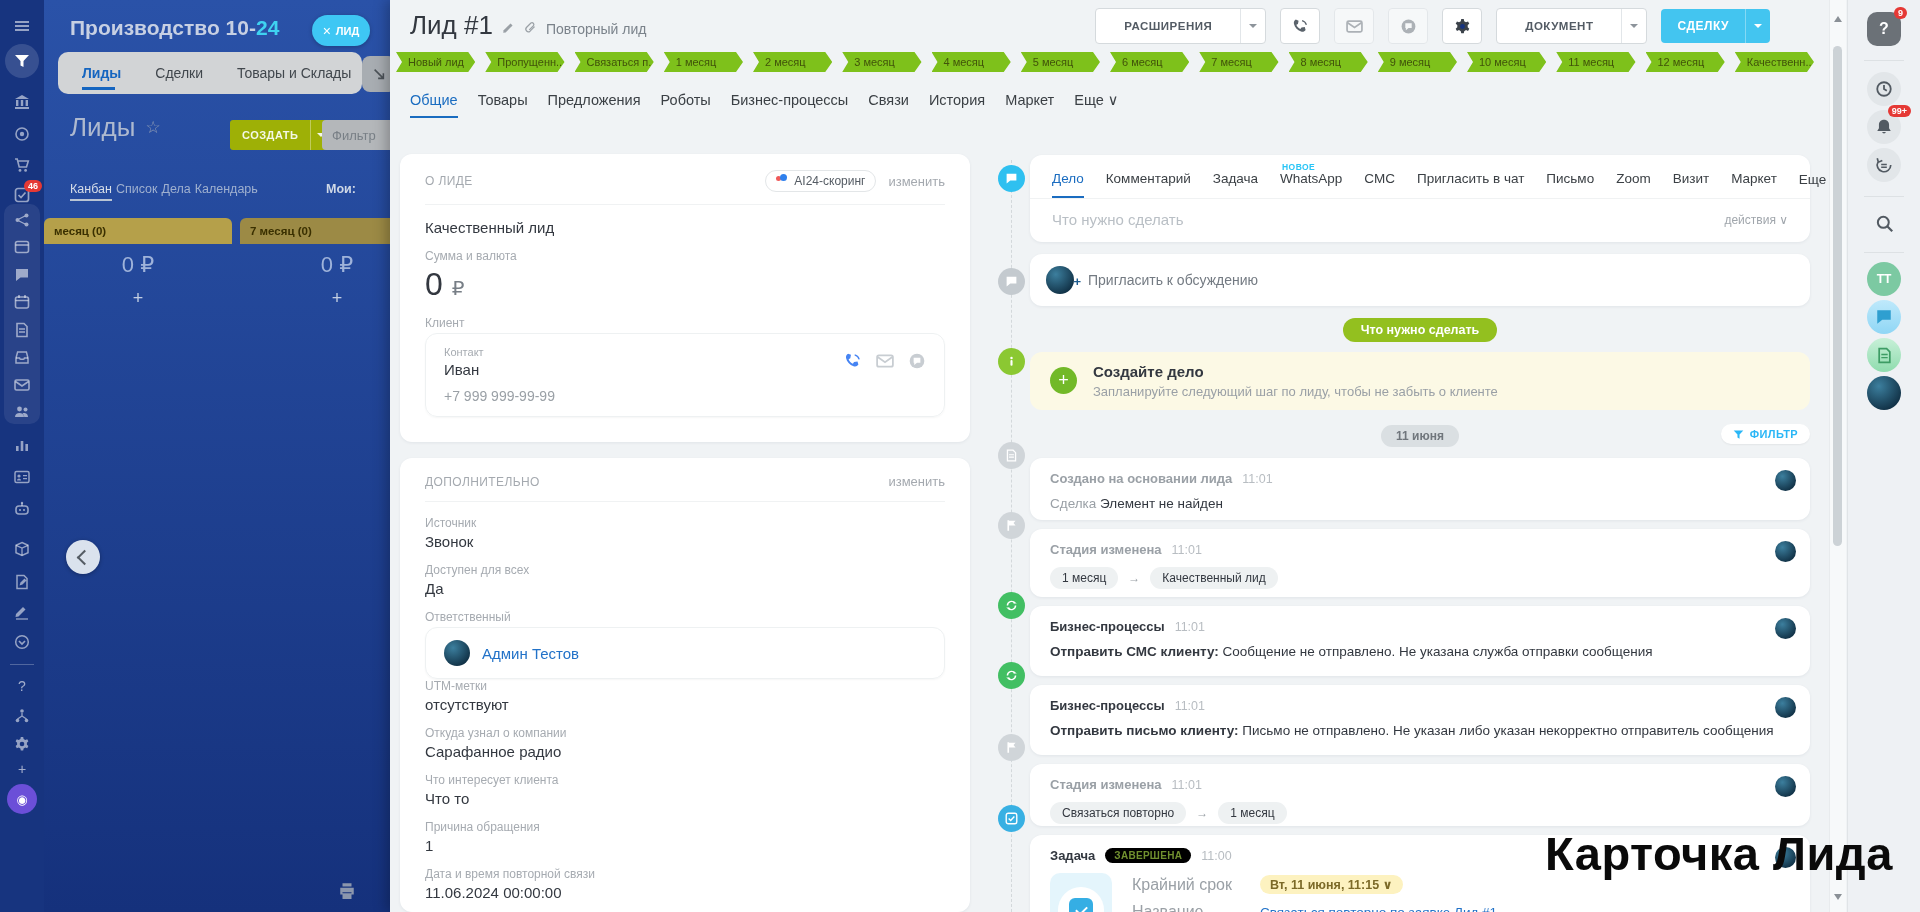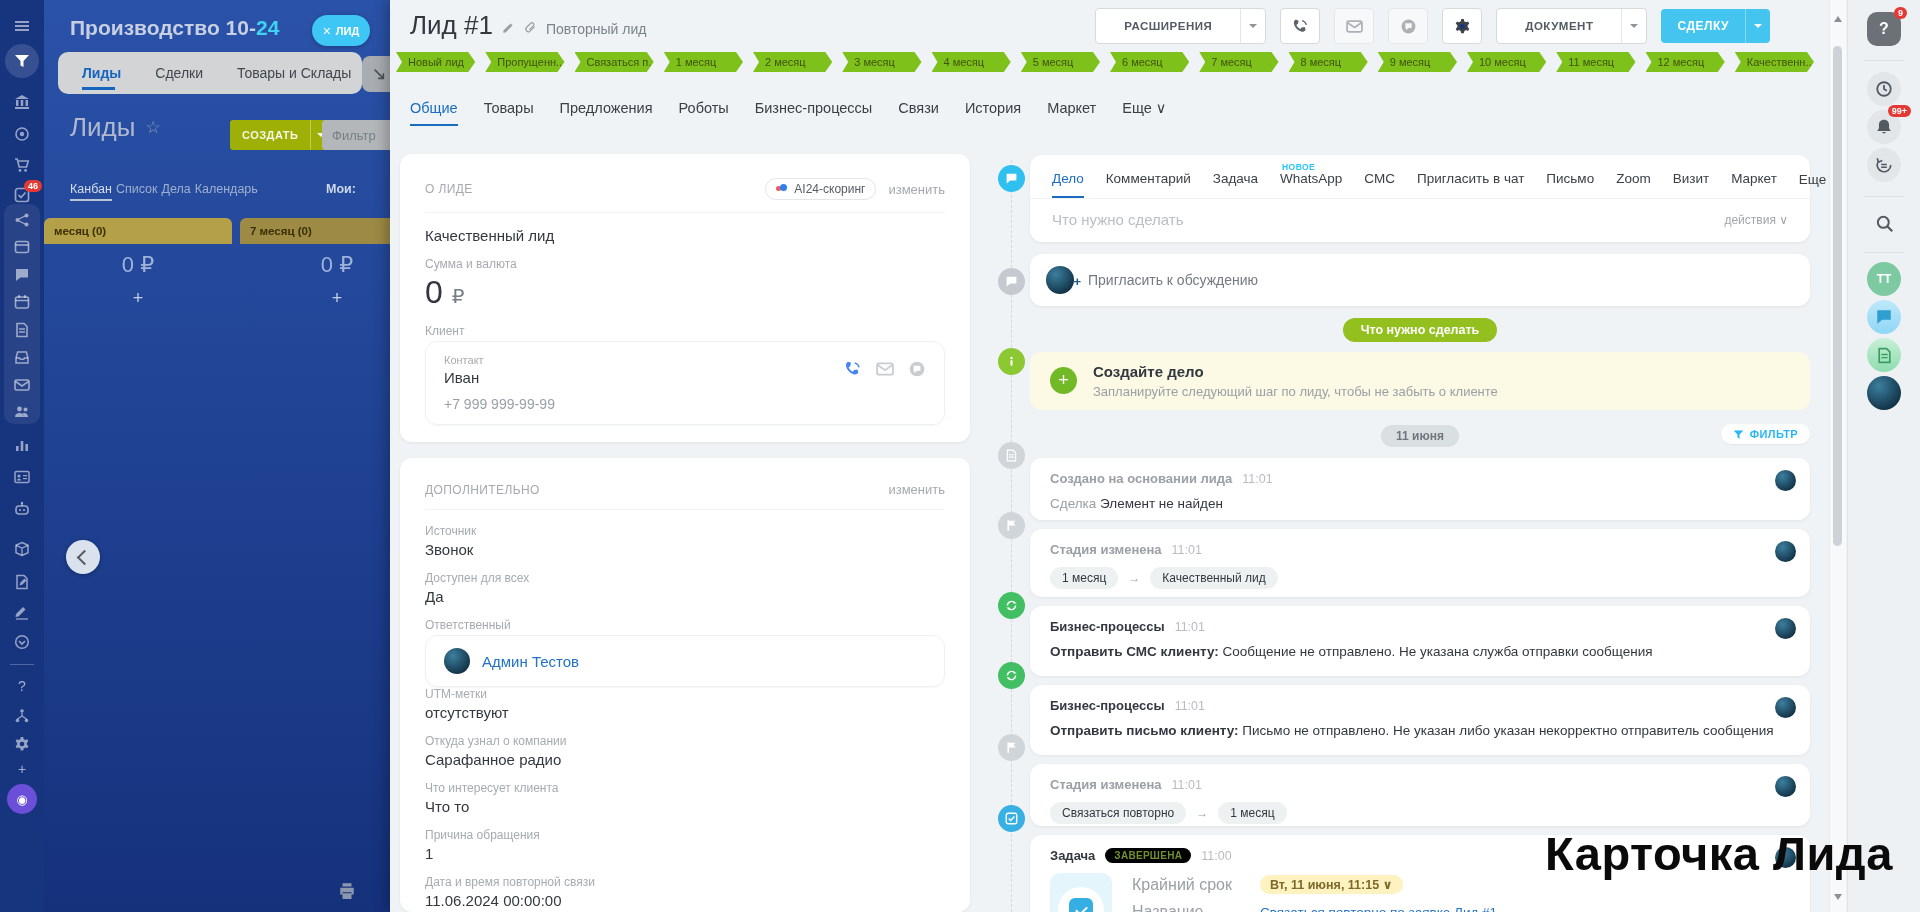--- a/index.html
+++ b/index.html
@@ -56,31 +56,31 @@
   .btn-w{height:34px;background:#fff;border:1px solid #d5dadd;border-radius:4px;display:flex;align-items:center;color:#535b64;font-size:11.5px;font-weight:bold;letter-spacing:.5px}
   .btn-w .main{padding:0 28px}
   .btn-w .dd{width:24px;height:100%;border-left:1px solid #e2e6e9;display:flex;align-items:center;justify-content:center;color:#8d949b}
   .btn-ic{width:38px;height:34px;background:#fff;border:1px solid #d5dadd;border-radius:4px;display:flex;align-items:center;justify-content:center;color:#5b636c}
   .btn-ic.faded{opacity:.45}
   .btn-cyan{height:34px;background:#43c5f0;border-radius:4px;display:flex;align-items:center;color:#fff;font-size:12px;font-weight:bold;letter-spacing:.5px}
   .btn-cyan .main{padding:0 16px}
   .btn-cyan .dd{width:24px;height:100%;border-left:1px solid rgba(255,255,255,.35);display:flex;align-items:center;justify-content:center}
   .stagebar{position:absolute;left:6px;top:52px;right:34px;display:flex;gap:10px}
   .stage{flex:1;height:20px;background:#7ec11b;color:#41530a;font-size:11px;line-height:20px;padding:0 6px 0 12px;box-sizing:border-box;white-space:nowrap;overflow:hidden;clip-path:polygon(0 0,calc(100% - 7px) 0,100% 50%,calc(100% - 7px) 100%,0 100%,6px 50%)}
-  .s-tabs{position:absolute;left:20px;top:100px;display:flex;gap:26px;font-size:14.5px;color:#3b4045}
+  .s-tabs{position:absolute;left:20px;top:92px;display:flex;gap:20px;font-size:14.5px;color:#3b4045}
   .s-tab{position:relative;padding-bottom:10px;white-space:nowrap}
   .s-tab.active{color:#1a6cc0}
   .s-tab.active:after{content:"";position:absolute;left:0;right:0;bottom:0;height:2px;background:#1a6cc0}
 
   
-  .card{position:absolute;left:10px;width:570px;background:#fff;border-radius:12px;box-shadow:0 1px 3px rgba(50,70,90,.08);box-sizing:border-box;padding:24px 25px;overflow:hidden}
+  .card{position:absolute;left:10px;width:570px;background:#fff;border-radius:12px;box-shadow:0 1px 3px rgba(50,70,90,.08);box-sizing:border-box;padding:16px 25px;overflow:hidden}
   .card-hdr{display:flex;align-items:center;justify-content:space-between;padding-bottom:12px;border-bottom:1px solid #f0f2f3;margin-bottom:14px}
   .sec-title{font-size:12px;color:#a4a9af;letter-spacing:.4px}
   .edit-link{font-size:13px;color:#a4a9af}
-  .ai-pill{display:flex;align-items:center;gap:6px;border:1px solid #e3e6e8;border-radius:14px;padding:3px 10px;font-size:12px;color:#555c64}
+  .ai-pill{display:flex;gap:6px;border:1px solid #e3e6e8;border-radius:14px;padding:3px 10px;font-size:12px;color:#555c64}
   .ai-dots{width:12px;height:10px;position:relative}
   .ai-dots i{position:absolute;border-radius:50%}
   .lbl{font-size:12px;color:#a6abb1;margin-bottom:3px}
   .val{font-size:15px;color:#333840;margin-bottom:13px}
   .sum{font-size:32px;color:#333840;margin-bottom:13px}
   .sum .cur{font-size:20px;color:#777e86}
   .subcard{border:1px solid #eef1f2;border-radius:12px;box-shadow:0 1px 2px rgba(0,0,0,.04);padding:12px 18px;position:relative}
   .subcard .lbl{font-size:11px}
   .contact-icons{position:absolute;right:18px;top:18px;display:flex;gap:14px;align-items:center}
   .phone-grey{font-size:14px;color:#9aa0a6;margin-top:10px}

